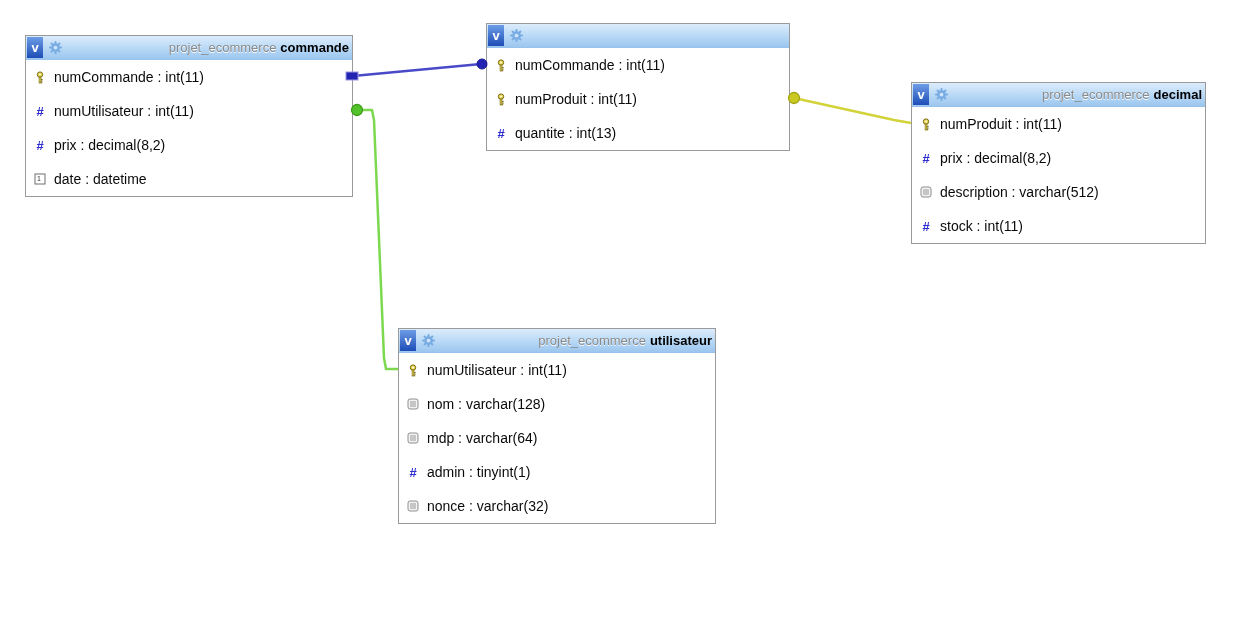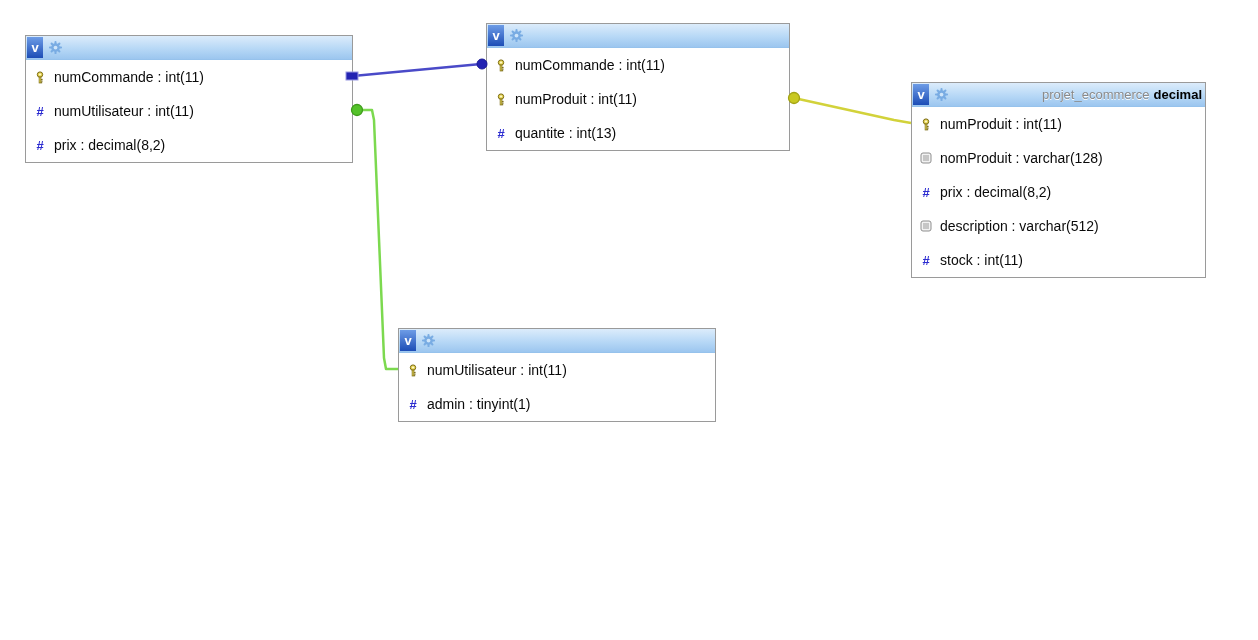--- a/index.html
+++ b/index.html
@@ -63,40 +63,52 @@
 </svg>
 
 <div id="canvas">
 
   <div class="tbl" id="t-commande">
     <div class="tbl-header">
       <div class="vbox">v</div>
       <svg class="gear" width="15" height="15">
           <use href="#ic-gear"></use>
         </svg>
+      <div class="hdr-text">
+        <span class="db">projet_ecommerce</span><span class="tname">commande</span>
+      </div>
     </div>
     <div class="row">
       <span class="ic">
           <svg width="12" height="13">
             <use href="#ic-key"></use>
           </svg>
         </span>
       <span class="lbl">numCommande : int(11)</span>
     </div>
     <div class="row">
       <span class="ic">
           <span class="hash">#</span>
         </span>
       <span class="lbl">numUtilisateur : int(11)</span>
     </div>
     <div class="row">
       <span class="ic">
           <span class="hash">#</span>
         </span>
       <span class="lbl">prix : decimal(8,2)</span>
+    </div>
+    <div class="row">
+      <span class="ic">
+        <svg width="12" height="12" viewBox="0 0 12 12">
+          <rect x="1" y="1" width="10" height="10" fill="#ffffff" stroke="#6e6e6e"></rect>
+          <text x="3" y="8.2" font-size="7" fill="#333">1</text>
+        </svg>
+      </span>
+      <span class="lbl">date : datetime</span>
     </div>
   </div>
 
   <div class="tbl" id="t-contenir">
     <div class="tbl-header">
       <div class="vbox">v</div>
       <svg class="gear" width="15" height="15">
           <use href="#ic-gear"></use>
         </svg>
     </div>
@@ -137,28 +149,20 @@
     <div class="row">
       <span class="ic">
           <svg width="12" height="13">
             <use href="#ic-key"></use>
           </svg>
         </span>
       <span class="lbl">numProduit : int(11)</span>
     </div>
     <div class="row">
       <span class="ic">
-          <svg width="12" height="12">
-            <use href="#ic-text"></use>
-          </svg>
-        </span>
-      <span class="lbl">nomProduit : varchar(128)</span>
-    </div>
-    <div class="row">
-      <span class="ic">
           <span class="hash">#</span>
         </span>
       <span class="lbl">prix : decimal(8,2)</span>
     </div>
     <div class="row">
       <span class="ic">
           <svg width="12" height="12">
             <use href="#ic-text"></use>
           </svg>
         </span>
@@ -171,34 +175,61 @@
       <span class="lbl">stock : int(11)</span>
     </div>
   </div>
 
   <div class="tbl" id="t-utilisateur">
     <div class="tbl-header">
       <div class="vbox">v</div>
       <svg class="gear" width="15" height="15">
           <use href="#ic-gear"></use>
         </svg>
+      <div class="hdr-text">
+        <span class="db">projet_ecommerce</span><span class="tname">utilisateur</span>
+      </div>
     </div>
     <div class="row">
       <span class="ic">
           <svg width="12" height="13">
             <use href="#ic-key"></use>
           </svg>
         </span>
       <span class="lbl">numUtilisateur : int(11)</span>
     </div>
     <div class="row">
       <span class="ic">
+          <svg width="12" height="12">
+            <use href="#ic-text"></use>
+          </svg>
+        </span>
+      <span class="lbl">nom : varchar(128)</span>
+    </div>
+    <div class="row">
+      <span class="ic">
+          <svg width="12" height="12">
+            <use href="#ic-text"></use>
+          </svg>
+        </span>
+      <span class="lbl">mdp : varchar(64)</span>
+    </div>
+    <div class="row">
+      <span class="ic">
           <span class="hash">#</span>
         </span>
       <span class="lbl">admin : tinyint(1)</span>
+    </div>
+    <div class="row">
+      <span class="ic">
+          <svg width="12" height="12">
+            <use href="#ic-text"></use>
+          </svg>
+        </span>
+      <span class="lbl">nonce : varchar(32)</span>
     </div>
   </div>
 
   <svg id="relations" width="1258" height="640">
 
     <polyline points="353,76 481,64" fill="none" stroke-width="2.5" stroke="#4a4ac8"></polyline>
     <rect x="346" y="72" width="12" height="8" stroke="#9a9ae2" stroke-width="1" fill="#2323b2"></rect>
     <circle cx="482" cy="64" r="5" stroke="#1b1b96" stroke-width="1" fill="#2323b2"></circle>
 
     <polyline points="357,110 372,110 374,120 384,358 386,369 398,369" fill="none" stroke-width="2.5" stroke-linejoin="round" stroke="#7cd94f"></polyline>

